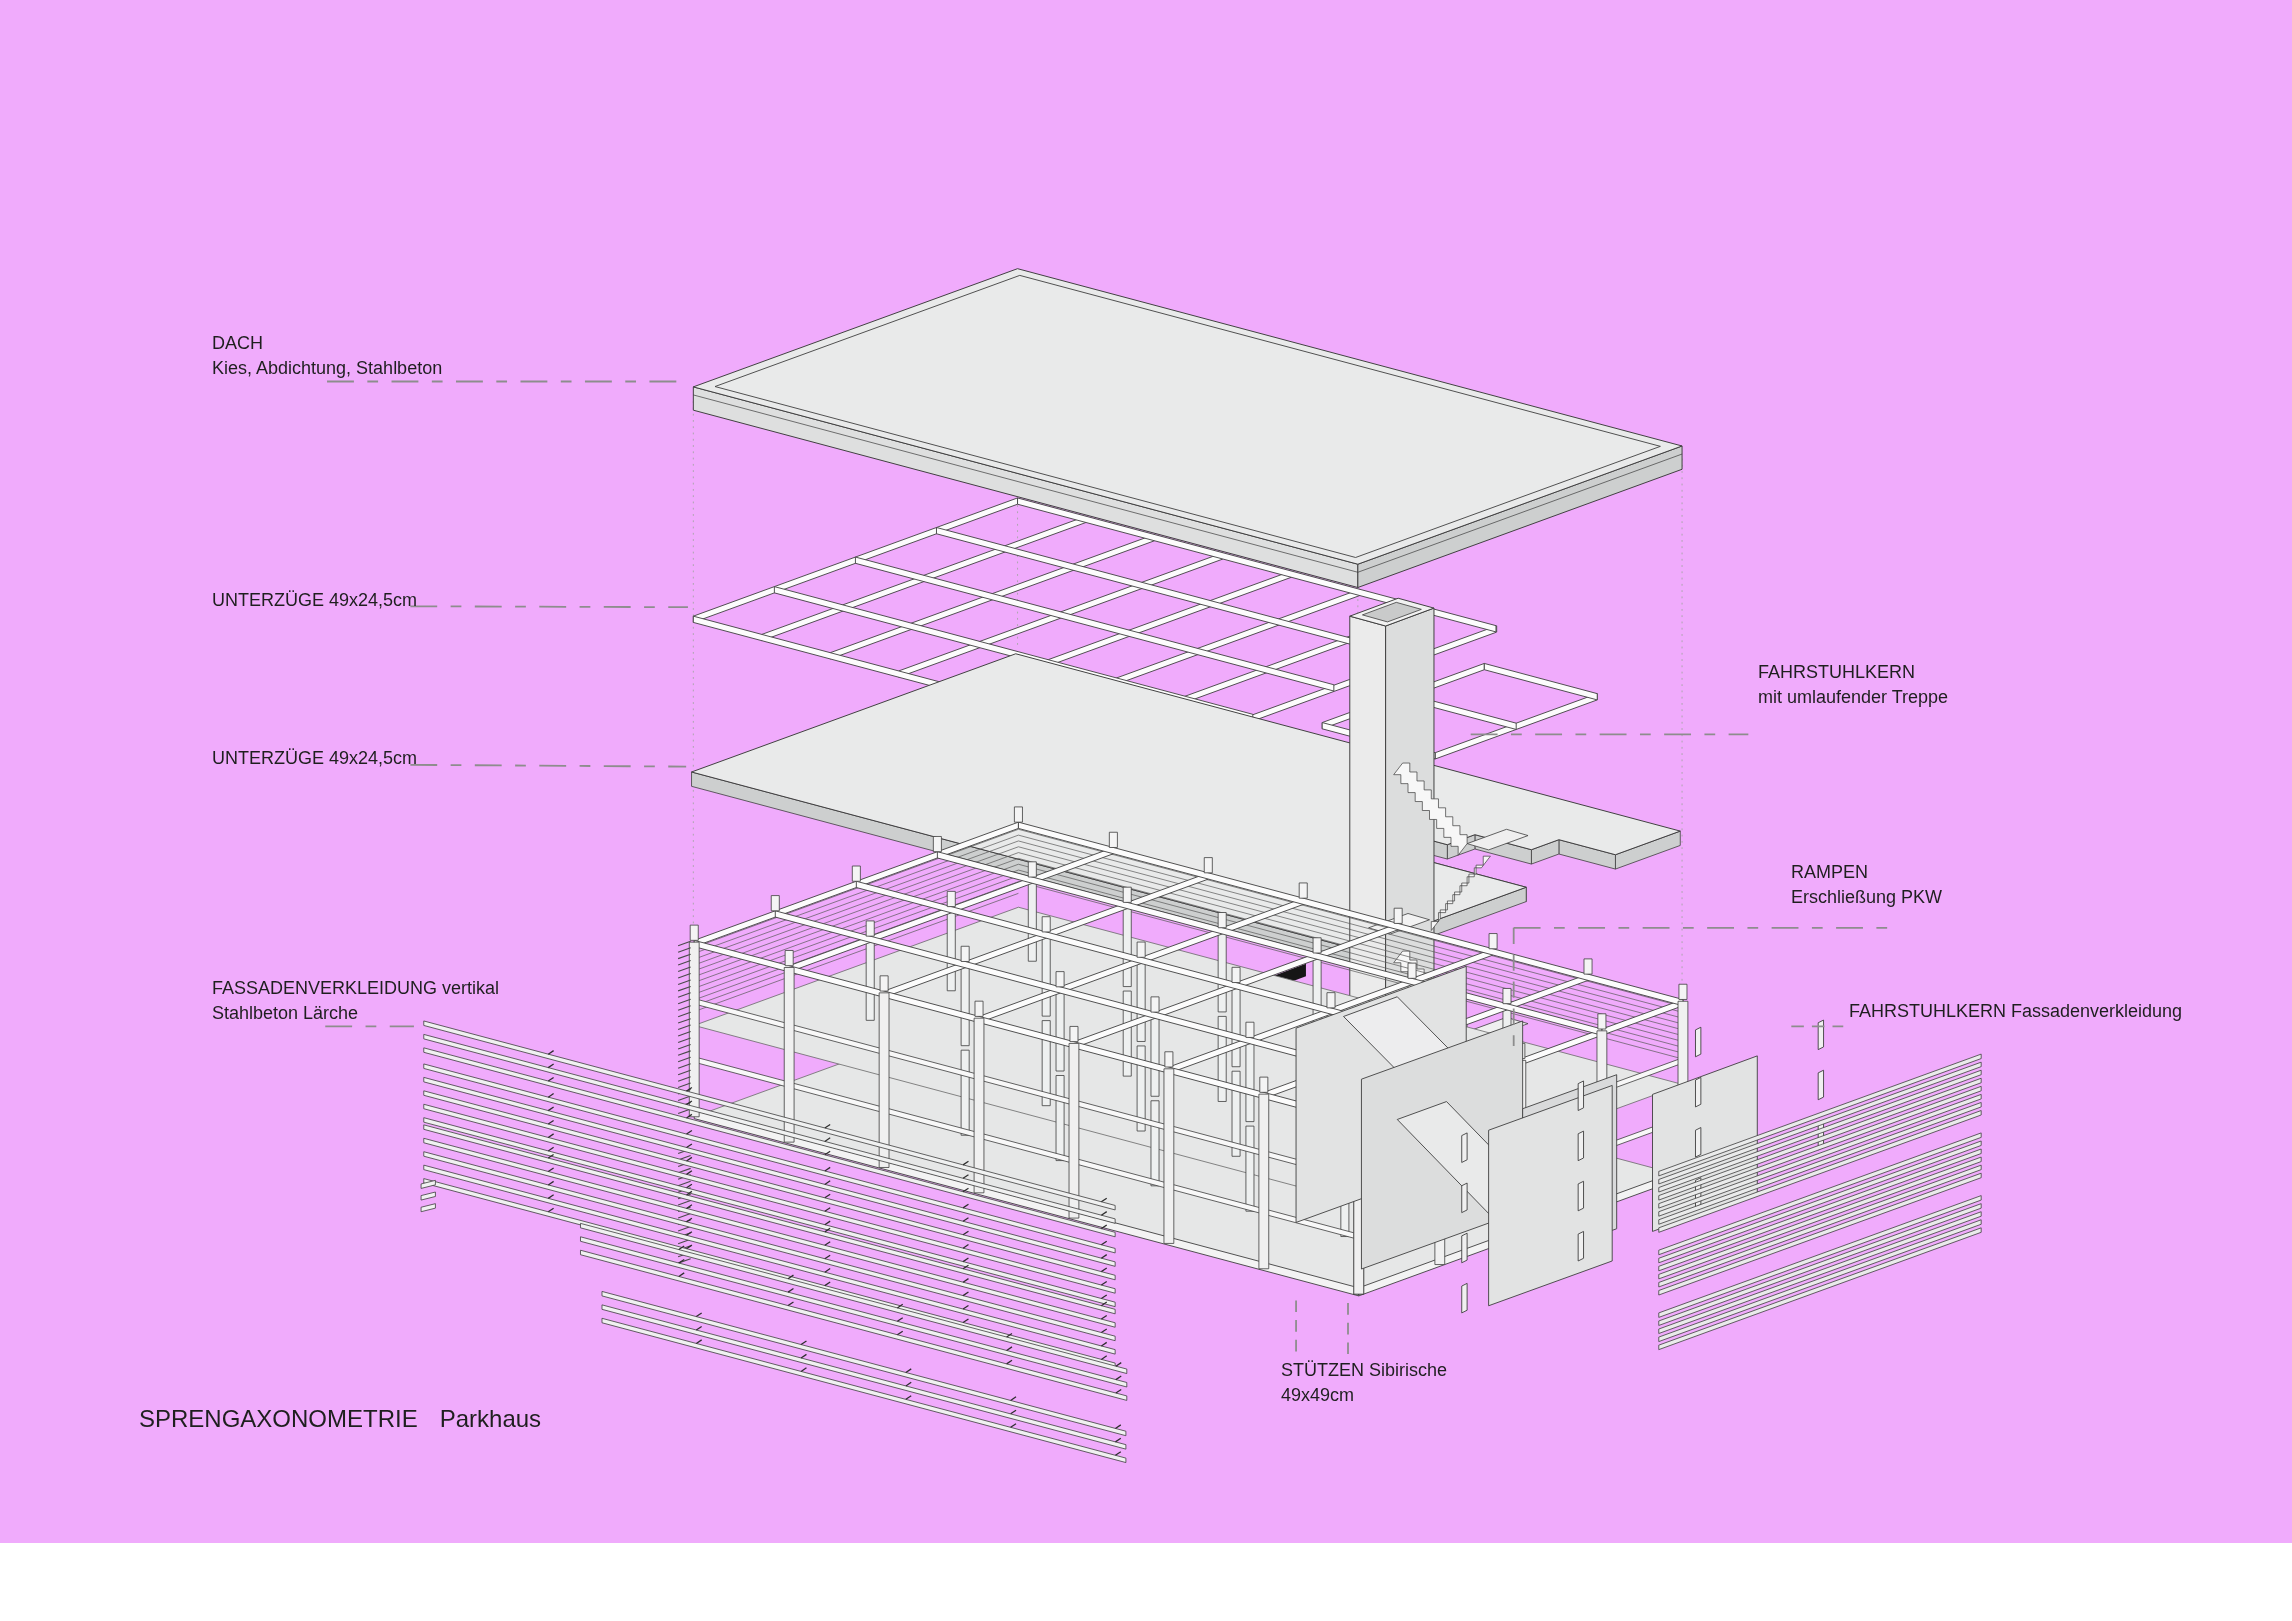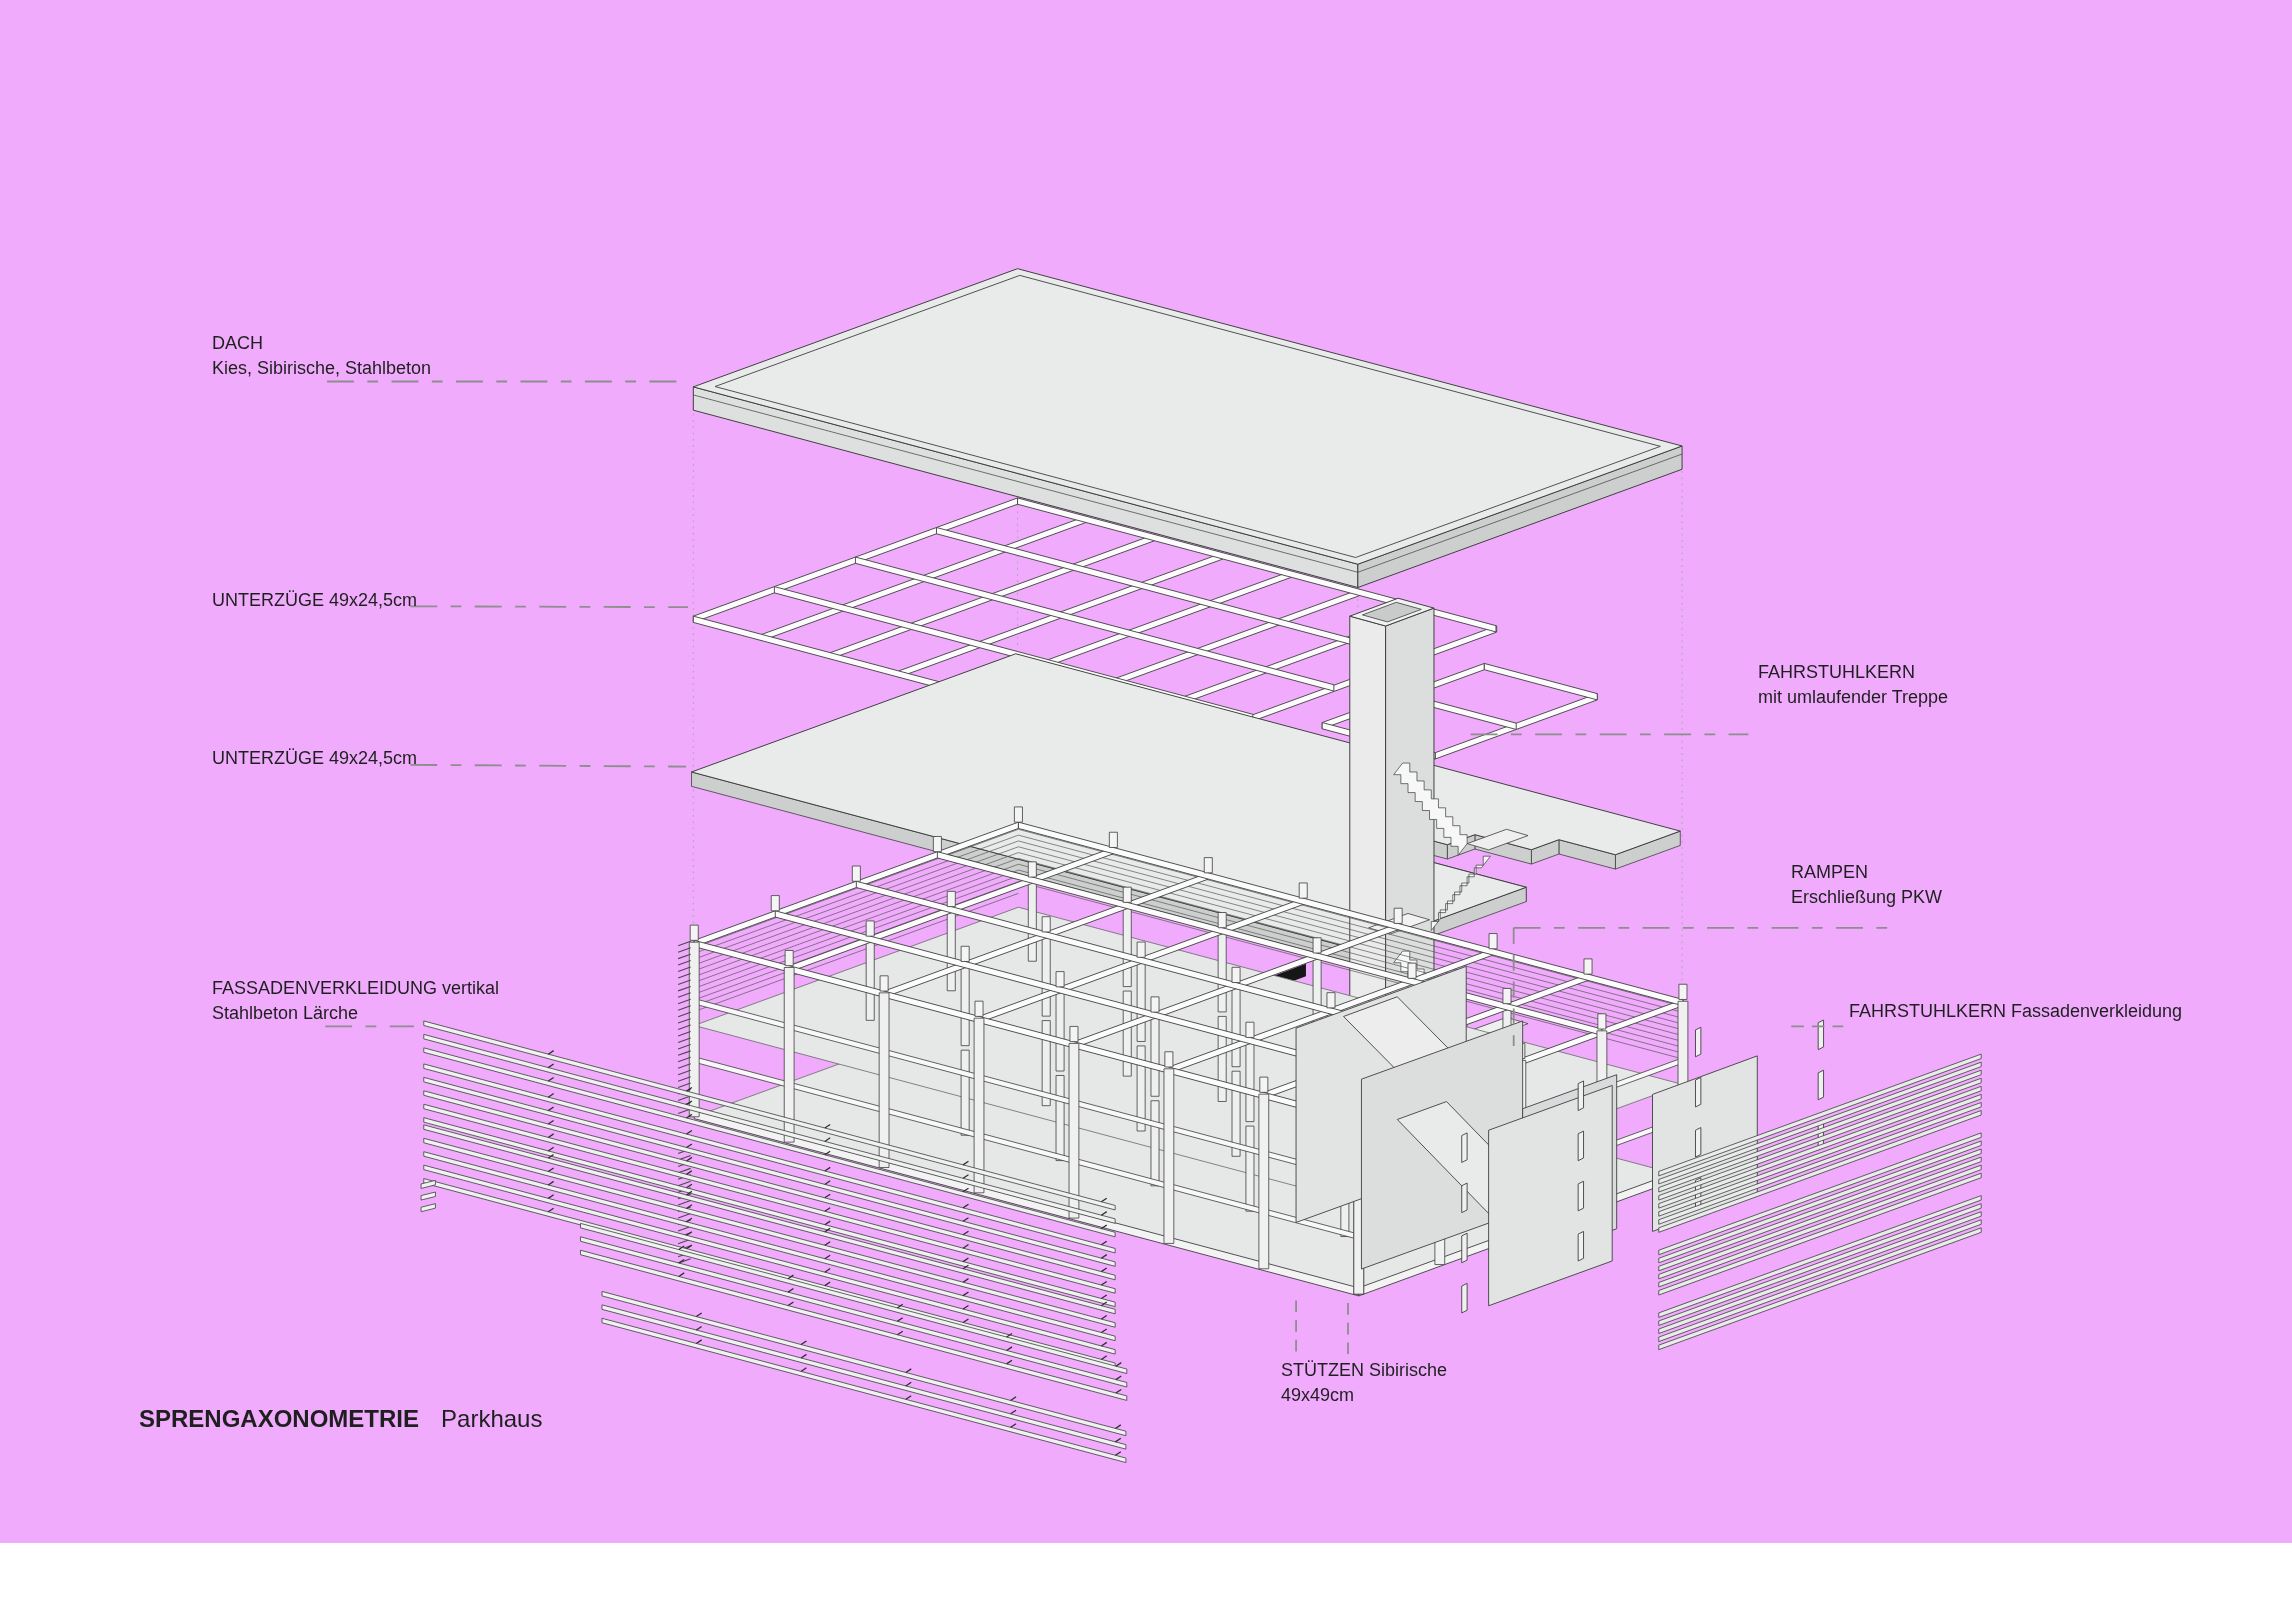--- a/index.html
+++ b/index.html
@@ -2,21 +2,21 @@
 <html style="font-size:14.3px"><head>
 <meta charset="utf-8">
 <style>
   html,body{margin:0;padding:0;background:#ffffff;}
   .sheet{position:relative;width:2293px;height:1543px;background:#f0abfc;overflow:hidden;
          font-family:"Liberation Sans",sans-serif;}
   svg.scene{position:absolute;left:0;top:0;width:2293px;height:1621px;}
   .lbl{position:absolute;font:18px/25px "Liberation Sans",sans-serif;color:#1f1f1f;white-space:nowrap;}
   .lbl div:empty{display:none;}
   .title{position:absolute;font:24px/29px "Liberation Sans",sans-serif;color:#1f1f1f;white-space:nowrap;}
-  .title .t-main{font-weight:700;text-align:center;}
+  .title .t-main{font-weight:400;text-align:center;}
   .title .t-sub{font-weight:400;margin-left:22px;}
 </style>
 </head>
 <body>
 
 <div class="sheet">
 
   <svg class="scene" id="scene" viewBox="0 0 2560 1810">
       <g>
         <line x1="774.0" y1="448.0" x2="774.0" y2="1042.0" stroke="#a6a6a6" stroke-width="1" stroke-dasharray="2 5"></line>
@@ -433,21 +433,21 @@
         <line x1="1690.0" y1="1036.0" x2="2122.0" y2="1036.0" stroke="#8d8d8d" stroke-width="2" stroke-dasharray="30 15 12 15"></line>
         <line x1="1690.0" y1="1036.0" x2="1690.0" y2="1168.0" stroke="#8d8d8d" stroke-width="2" stroke-dasharray="18 12"></line>
         <line x1="2000.0" y1="1146.0" x2="2058.0" y2="1146.0" stroke="#8d8d8d" stroke-width="2" stroke-dasharray="14 9"></line>
         <line x1="1447.0" y1="1452.0" x2="1447.0" y2="1512.0" stroke="#8d8d8d" stroke-width="2" stroke-dasharray="13 9"></line>
         <line x1="1505.0" y1="1455.0" x2="1505.0" y2="1518.0" stroke="#8d8d8d" stroke-width="2" stroke-dasharray="13 9"></line>
       </g>
     </svg>
 
   <div class="lbl" style="left:212px;top:331px">
     <div>DACH</div>
-    <div>Kies, Sibirische, Stahlbeton</div>
+    <div>Kies, Abdichtung, Stahlbeton</div>
   </div>
 
   <div class="lbl" style="left:212px;top:588px">
     <div>UNTERZÜGE 49x24,5cm</div>
   </div>
 
   <div class="lbl" style="left:212px;top:746px">
     <div>UNTERZÜGE 49x24,5cm</div>
   </div>
 

